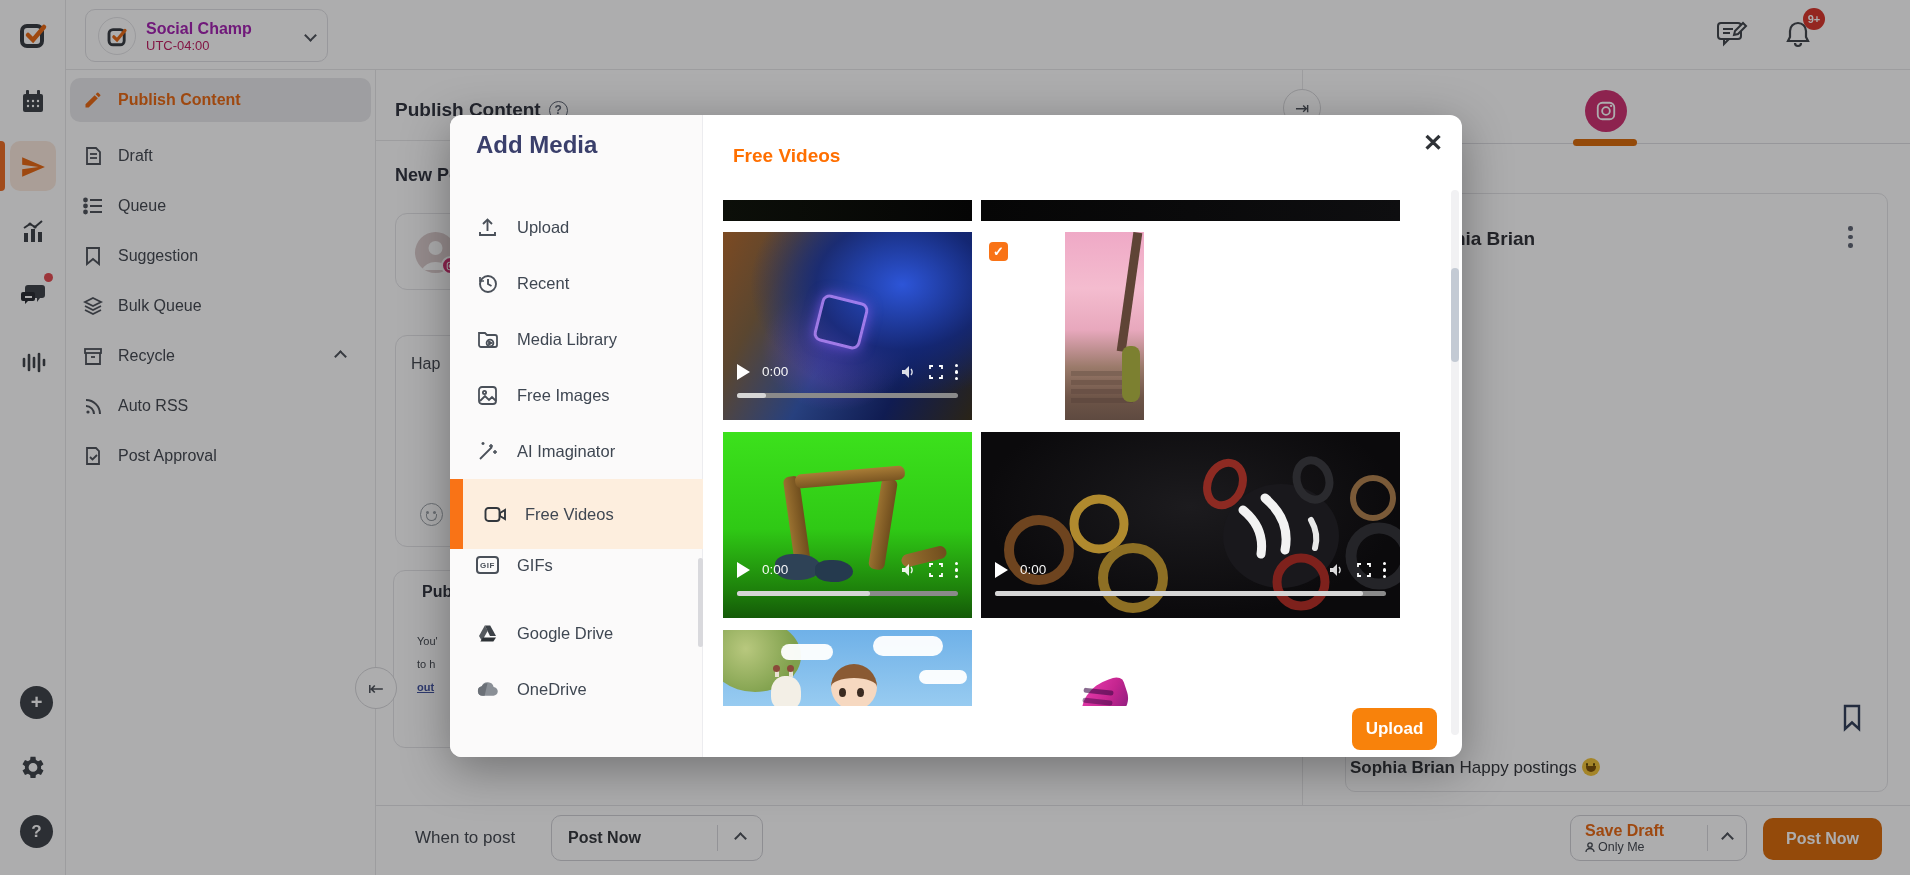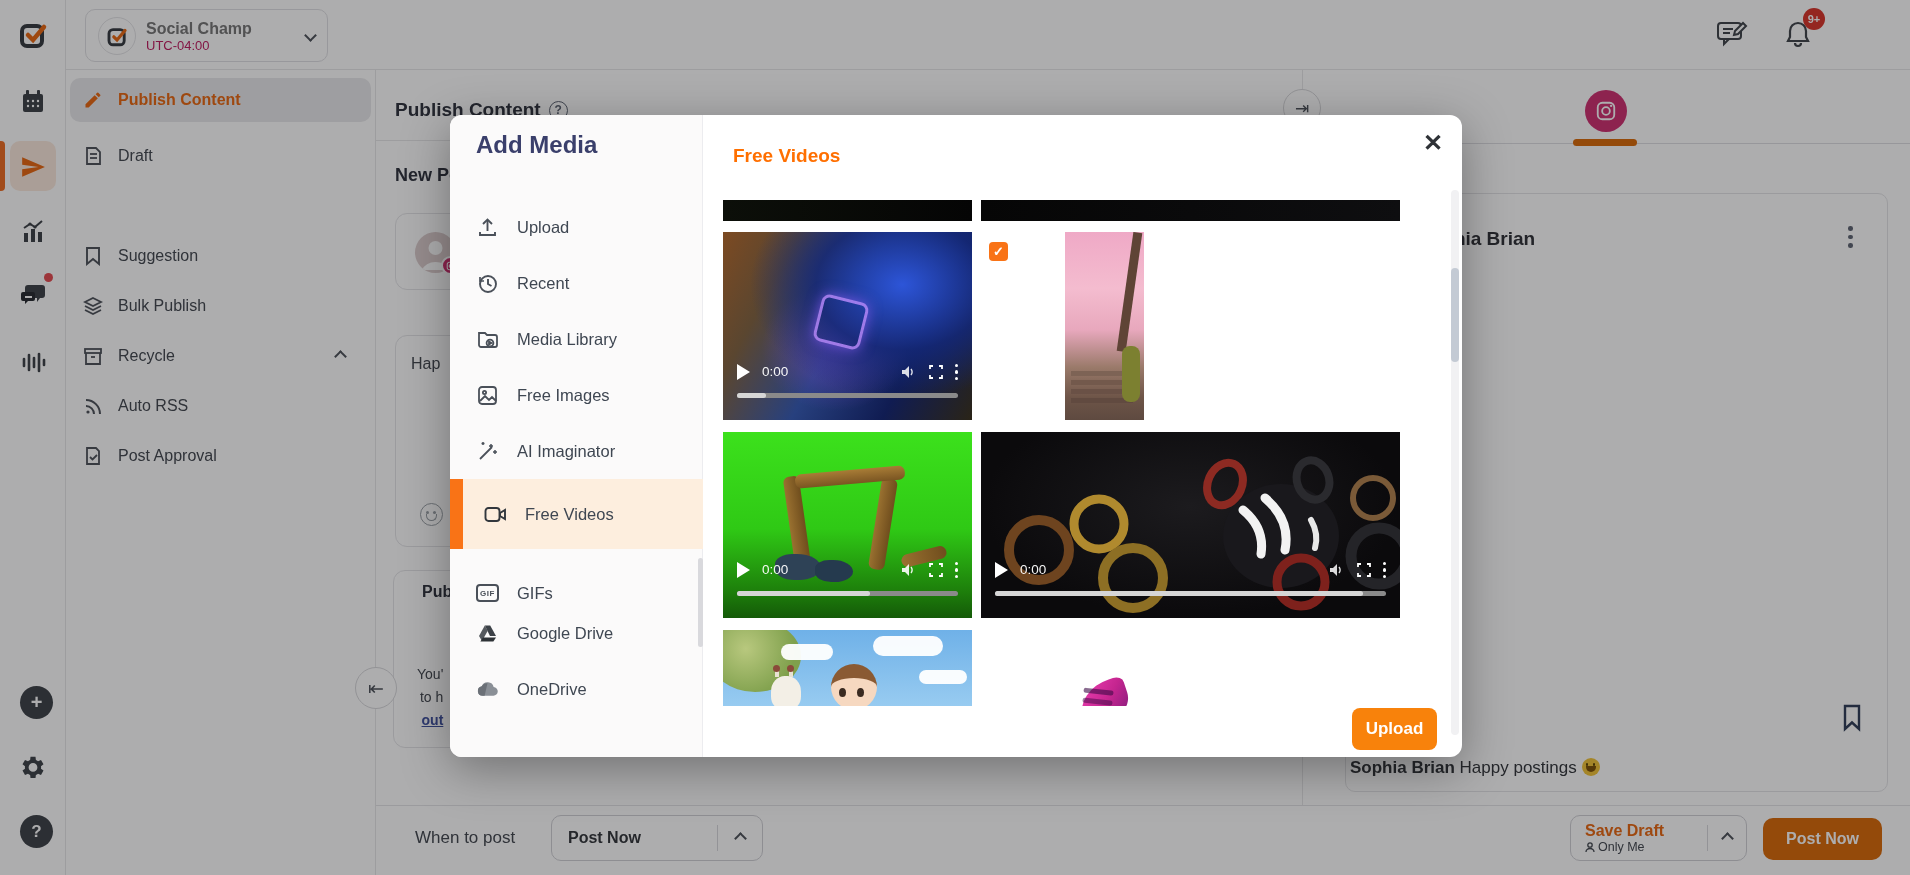--- a/index.html
+++ b/index.html
@@ -11,21 +11,21 @@
   .topbar { left:66px; top:0; width:1844px; height:70px; background:#fff; border-bottom:1px solid #e6e6e9; }
   .rail { left:0; top:0; width:66px; height:875px; background:#fff; border-right:1px solid #e6e6e9; }
   .rail-ic { left:15px; width:36px; height:36px; display:flex; align-items:center; justify-content:center; color:#393e44; }
   .rail-active-bg { left:10px; top:141px; width:46px; height:50px; background:#fbe9dc; border-radius:10px; }
   .rail-active-bar { left:0; top:141px; width:5px; height:50px; background:#ed6a1f; border-radius:0 4px 4px 0; }
   .dotbadge { position:absolute; right:-2px; top:-3px; width:9px; height:9px; border-radius:50%; background:#e5484d; }
   .railbtn { left:20px; width:33px; height:33px; border-radius:50%; background:#393e44; color:#fff; display:flex; align-items:center; justify-content:center; font-size:20px; font-weight:700; }
 
   .brandbox { left:85px; top:9px; width:243px; height:53px; border:1px solid #dfdfe3; border-radius:10px; background:#fff; display:flex; align-items:center; padding:0 12px; gap:10px; }
   .brandlogo { width:38px; height:38px; border-radius:50%; border:1px solid #e3e3e6; display:flex; align-items:center; justify-content:center; }
-  .brandname { font-size:16px; font-weight:700; color:#737373; line-height:19px; }
+  .brandname { font-size:16px; font-weight:700; color:#a21caf; line-height:19px; }
   .brandtz { font-size:13px; color:#be185d; }
   .chev { width:9px; height:9px; border-left:2px solid #4a4f57; border-bottom:2px solid #4a4f57; transform:rotate(-45deg); }
   .chevup { transform:rotate(135deg); }
 
   .hdr-ic { top:14px; width:40px; height:40px; display:flex; align-items:center; justify-content:center; color:#3c4147; }
   .bellbadge { position:absolute; top:-6px; right:-7px; min-width:22px; height:22px; border-radius:50%; background:#d93025; color:#fff; font-size:11px; font-weight:700; display:flex; align-items:center; justify-content:center; }
 
   .sidebar { left:66px; top:70px; width:310px; height:805px; background:#fff; border-right:1px solid #e6e6e9; }
   .sb-item { position:absolute; left:4px; width:301px; height:44px; display:flex; align-items:center; gap:14px; padding:0 12px; color:#3f444c; font-size:16px; border-radius:10px; }
   .sb-item.active { background:#e9e9eb; color:#e8650d; font-weight:600; }
@@ -234,37 +234,50 @@
     <div class="sb-item" style="top:64px;">
       <span class="sb-ic">
           <svg width="19" height="20" viewBox="0 0 19 20" fill="none" stroke="#4a4f57" stroke-width="1.8">
             <path d="M3 2h9l4 4v12H3z"></path>
             <line x1="6" y1="8" x2="13" y2="8"></line>
             <line x1="6" y1="12" x2="13" y2="12"></line>
           </svg>
         </span>
       <span>Draft</span>
     </div>
+    <div class="sb-item" style="top:114px;">
+      <span class="sb-ic">
+          <svg width="20" height="18" viewBox="0 0 20 18" stroke="#4a4f57" stroke-width="2">
+            <line x1="7" y1="3" x2="19" y2="3"></line>
+            <line x1="7" y1="9" x2="19" y2="9"></line>
+            <line x1="7" y1="15" x2="19" y2="15"></line>
+            <circle cx="2.5" cy="3" r="1.4" fill="#4a4f57"></circle>
+            <circle cx="2.5" cy="9" r="1.4" fill="#4a4f57"></circle>
+            <circle cx="2.5" cy="15" r="1.4" fill="#4a4f57"></circle>
+          </svg>
+        </span>
+      <span>Queue</span>
+    </div>
     <div class="sb-item" style="top:164px;">
       <span class="sb-ic">
           <svg width="16" height="20" viewBox="0 0 16 20" fill="none" stroke="#4a4f57" stroke-width="1.9">
             <path d="M2 2h12v16l-6-5-6 5z"></path>
           </svg>
         </span>
       <span>Suggestion</span>
     </div>
     <div class="sb-item" style="top:214px;">
       <span class="sb-ic">
           <svg width="20" height="20" viewBox="0 0 20 20" fill="none" stroke="#4a4f57" stroke-width="1.8">
             <path d="M10 2l8 4-8 4-8-4z"></path>
             <path d="M2 10l8 4 8-4"></path>
             <path d="M2 14l8 4 8-4"></path>
           </svg>
         </span>
-      <span>Bulk Publish</span>
+      <span>Bulk Queue</span>
     </div>
     <div class="sb-item" style="top:264px;">
       <span class="sb-ic">
           <svg width="20" height="19" viewBox="0 0 20 19" fill="none" stroke="#4a4f57" stroke-width="1.8">
             <rect x="2" y="2" width="16" height="4"></rect>
             <path d="M3 6v11h14V6"></path>
             <line x1="8" y1="10" x2="12" y2="10"></line>
           </svg>
         </span>
       <span style="flex:1;">Recycle</span>
@@ -312,21 +325,21 @@
         <circle cx="12" cy="12" r="4.2"></circle>
       </svg>
   </div>
 
   <div class="abs card" style="left:395px; top:335px; width:885px; height:212px;"></div>
   <div class="abs frag" style="left:411px; top:355px;">Hap</div>
   <div class="abs smiley" style="left:420px; top:503px;"></div>
 
   <div class="abs card" style="left:393px; top:570px; width:887px; height:178px;"></div>
   <div class="abs frag" style="left:422px; top:583px; font-weight:700; color:#2b2f3a;">Pub</div>
-  <div class="abs frag" style="left:417px; top:663px; font-size:14px; line-height:23px;text-align:right;">
+  <div class="abs frag" style="left:417px; top:630px; font-size:11px; line-height:23px;">
     <div>You'</div>
     <div>to h</div>
     <div class="link-frag">out</div>
   </div>
   <div class="abs collapsebtn">⇤</div>
 
   <div class="abs rightpanel-line"></div>
   <div class="abs tab-line"></div>
   <div class="abs expandbtn">⇥</div>
   <div class="abs igtab">
@@ -442,21 +455,21 @@
       </div>
       <div class="mnav active" style="top:364px;">
         <span class="mic" style="margin-left:8px;">
             <svg width="23" height="17" viewBox="0 0 23 17" fill="none" stroke="#32373d" stroke-width="1.9">
               <rect x="1.5" y="2" width="14" height="13" rx="3"></rect>
               <path d="M16 7l5-3v9l-5-3z"></path>
             </svg>
           </span>
         <span>Free Videos</span>
       </div>
-      <div class="mnav" style="top:450px;">
+      <div class="mnav" style="top:422px;">
         <span class="mic" style="border:2px solid #4a5059; border-radius:4px; width:25px; height:18px; font-size:8px; font-weight:700; color:#4a5059; letter-spacing:.5px;">
             <span>GIF</span>
           </span>
         <span>GIFs</span>
       </div>
       <div class="mnav" style="top:490px;">
         <span class="mic">
             <svg width="21" height="19" viewBox="0 0 21 19">
               <path d="M7.5 1h6l7 12.5-3 5h-14l-3-5z" fill="none"></path>
               <path d="M7.8 1.5h5.4L19 12H13z" fill="#3c4147"></path>

